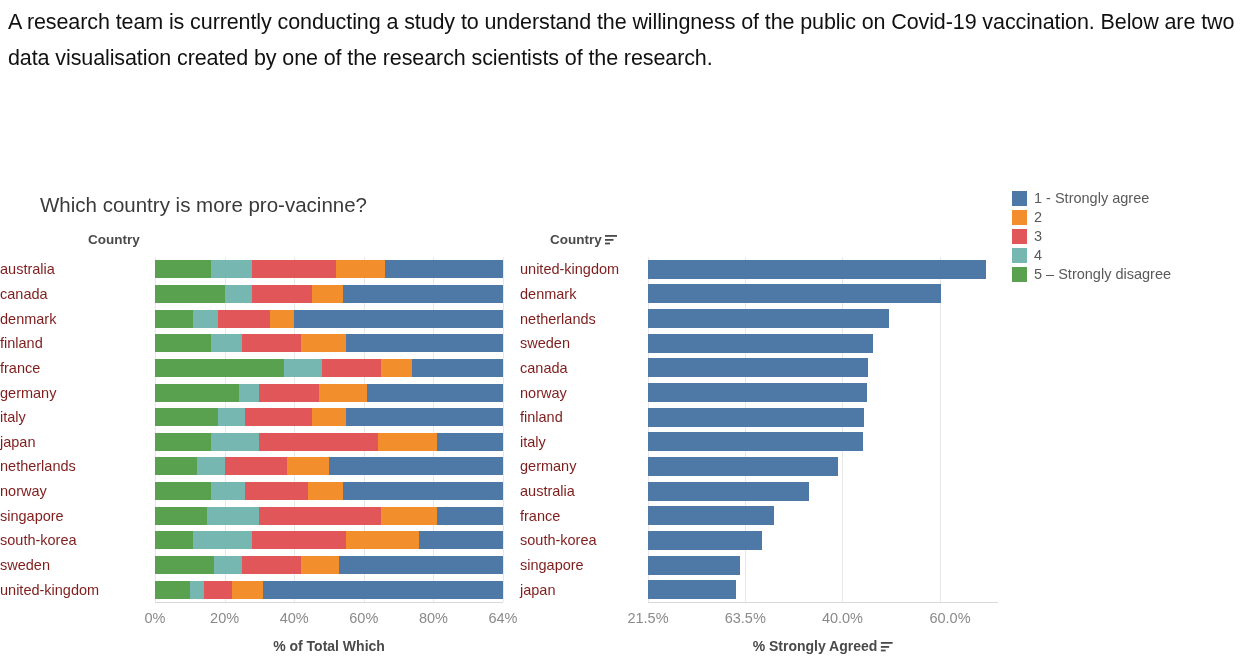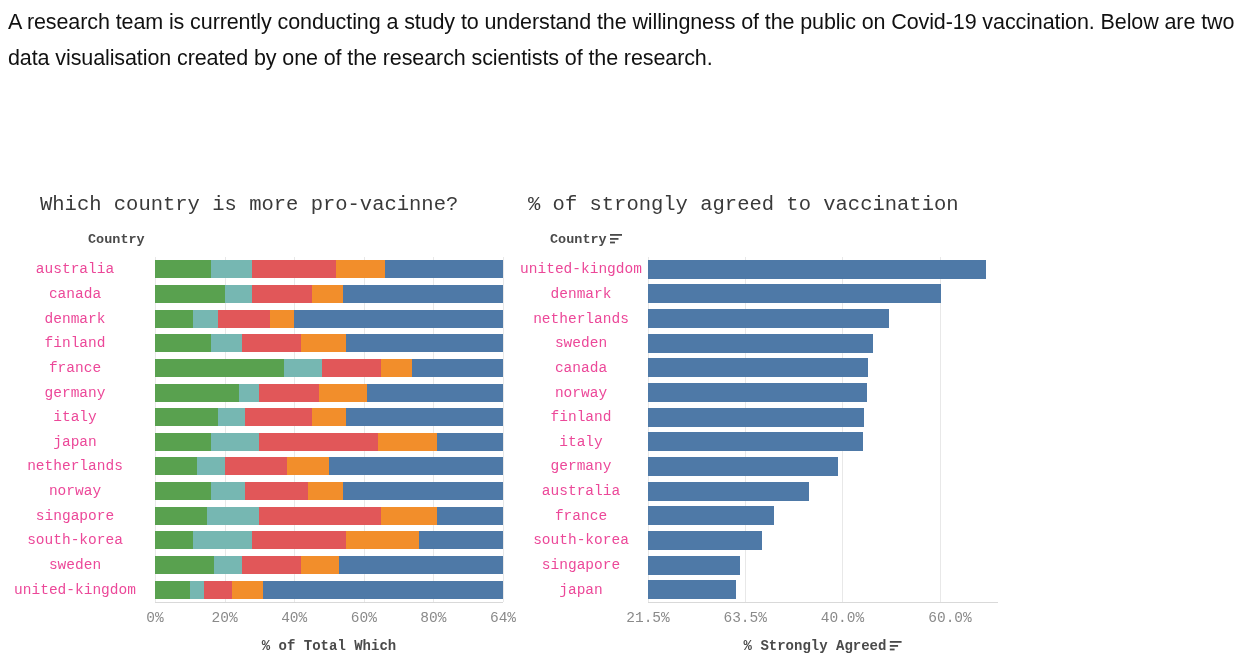--- a/index.html
+++ b/index.html
@@ -14,21 +14,21 @@
   .intro{
     position:absolute;
     left:8px; top:4px; width:1230px;
     font-size:21.5px;
     line-height:36px;
     color:#111;
     letter-spacing:-0.1px;
   }
 
   
-  .panel{position:absolute;font-family:Liberation Mono, monospace;}
+  .panel{position:absolute;}
   #left-panel{left:0px; top:185px; width:520px; height:480px;}
   #right-panel{left:520px; top:185px; width:490px; height:480px;}
   #legend-panel{left:1012px; top:190px; width:234px; height:140px;}
 
   .chart-title{
     font-size:20.5px;
     color:#3a3a3a;
     font-weight:400;
     white-space:nowrap;
   }
@@ -53,23 +53,23 @@
   #right-plot{left:128px; top:72px; width:350px; height:345px;}
 
   .gridline{position:absolute;top:0;bottom:0;width:1px;background:#e8e8e8;}
   .axisline{position:absolute;left:0;right:0;height:1px;background:#d9d9d9;}
 
   .row{position:absolute;left:0;right:0;display:flex;}
   .seg{height:100%;}
 
   .ylabel{
     position:absolute;
-    text-align:center;
+    text-align:left;
     font-size:14.5px;
-    color:#ec4899;
+    color:#7f1d1d;
     white-space:nowrap;
     line-height:1;
   }
   #left-panel .ylabel{width:150px;}
   #right-panel .ylabel{width:122px;}
 
   .xtick{
     position:absolute;
     font-size:14.5px;
     color:#8a8a8a;
@@ -229,21 +229,20 @@
     <div class="xtick" style="left: 155px; top: 425px;">0%</div>
     <div class="xtick" style="left: 224.6px; top: 425px;">20%</div>
     <div class="xtick" style="left: 294.2px; top: 425px;">40%</div>
     <div class="xtick" style="left: 363.8px; top: 425px;">60%</div>
     <div class="xtick" style="left: 433.4px; top: 425px;">80%</div>
     <div class="xtick" style="left: 503px; top: 425px;">64%</div>
     <div class="xaxis-title" style="left: 329px; top: 453px;"><span>% of Total Which</span></div>
   </div>
 
 <div class="panel" id="right-panel">
-  <div class="chart-title">% of strongly agreed to vaccination</div>
   <div class="col-header">
     <span>Country</span><span class="sort-icon"><svg width="13" height="11" viewBox="0 0 13 11">
           <rect x="0" y="1" width="12" height="1.8" fill="#4a4a4a"></rect>
           <rect x="0" y="5" width="8.5" height="1.8" fill="#4a4a4a"></rect>
           <rect x="0" y="8.6" width="5" height="1.8" fill="#4a4a4a"></rect>
         </svg></span>
   </div>
   <div class="plot" id="right-plot">
       <div class="gridline" style="left: 0px;"></div>
       <div class="gridline" style="left: 97.2222px;"></div>
@@ -312,13 +311,35 @@
     <div class="xtick" style="left: 322.444px; top: 425px;">40.0%</div>
     <div class="xtick" style="left: 430px; top: 425px;">60.0%</div>
     <div class="xaxis-title" style="left: 303px; top: 453px;"><span>% Strongly Agreed</span><span class="sort-icon"><svg width="13" height="11" viewBox="0 0 13 11">
           <rect x="0" y="1" width="12" height="1.8" fill="#4a4a4a"></rect>
           <rect x="0" y="5" width="8.5" height="1.8" fill="#4a4a4a"></rect>
           <rect x="0" y="8.6" width="5" height="1.8" fill="#4a4a4a"></rect>
         </svg></span></div>
   </div>
 
 <div class="panel" id="legend-panel">
+  <div id="legend-items">
+      <div class="legend-item">
+        <span class="legend-swatch" style="background: rgb(78, 121, 167);"></span>
+        <span class="legend-label">1 - Strongly agree</span>
+      </div>
+      <div class="legend-item">
+        <span class="legend-swatch" style="background: rgb(242, 142, 43);"></span>
+        <span class="legend-label">2</span>
+      </div>
+      <div class="legend-item">
+        <span class="legend-swatch" style="background: rgb(225, 87, 89);"></span>
+        <span class="legend-label">3</span>
+      </div>
+      <div class="legend-item">
+        <span class="legend-swatch" style="background: rgb(118, 183, 178);"></span>
+        <span class="legend-label">4</span>
+      </div>
+      <div class="legend-item">
+        <span class="legend-swatch" style="background: rgb(89, 161, 79);"></span>
+        <span class="legend-label">5 – Strongly disagree</span>
+      </div>
+    </div>
 </div>
 
 </body></html>

